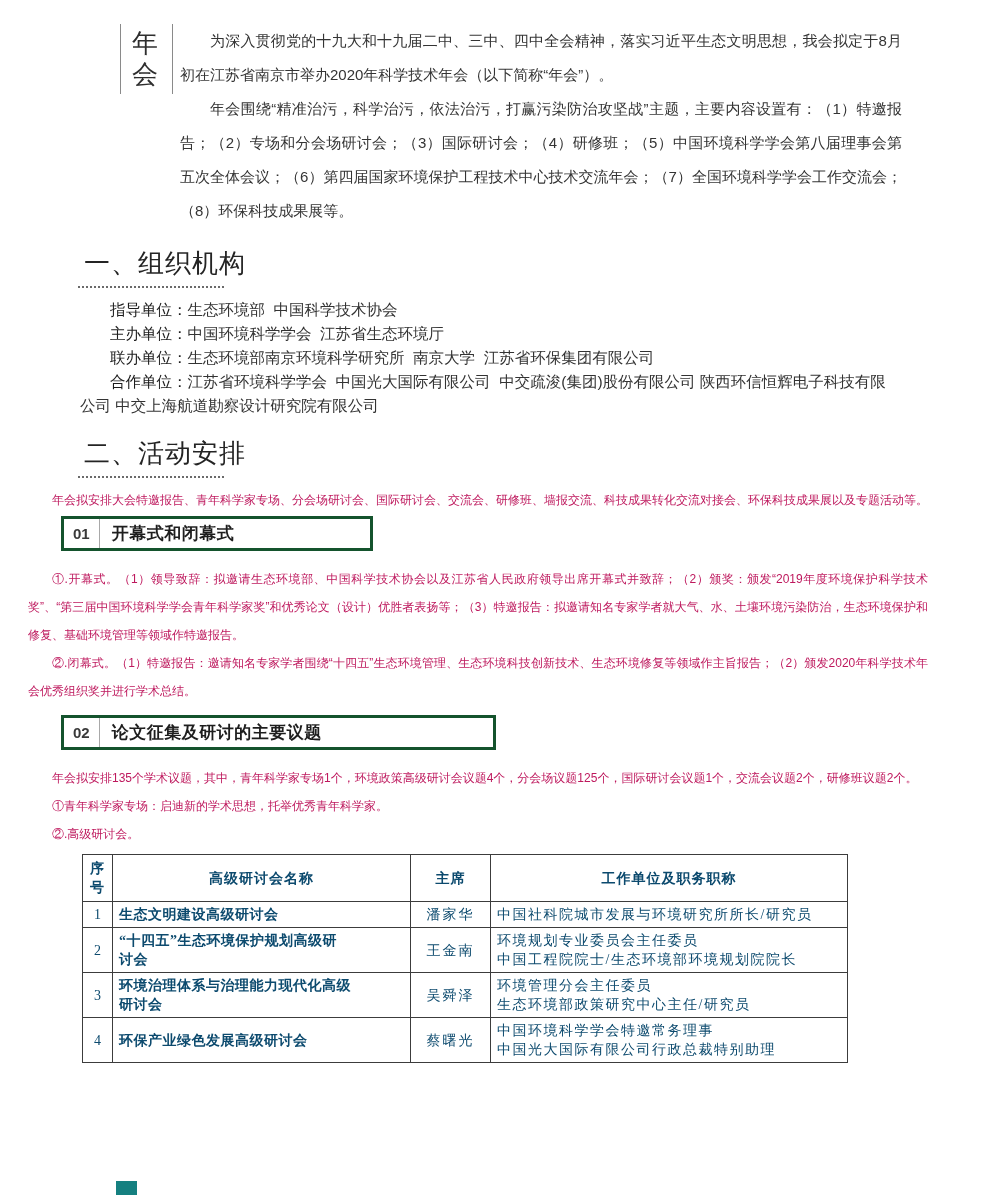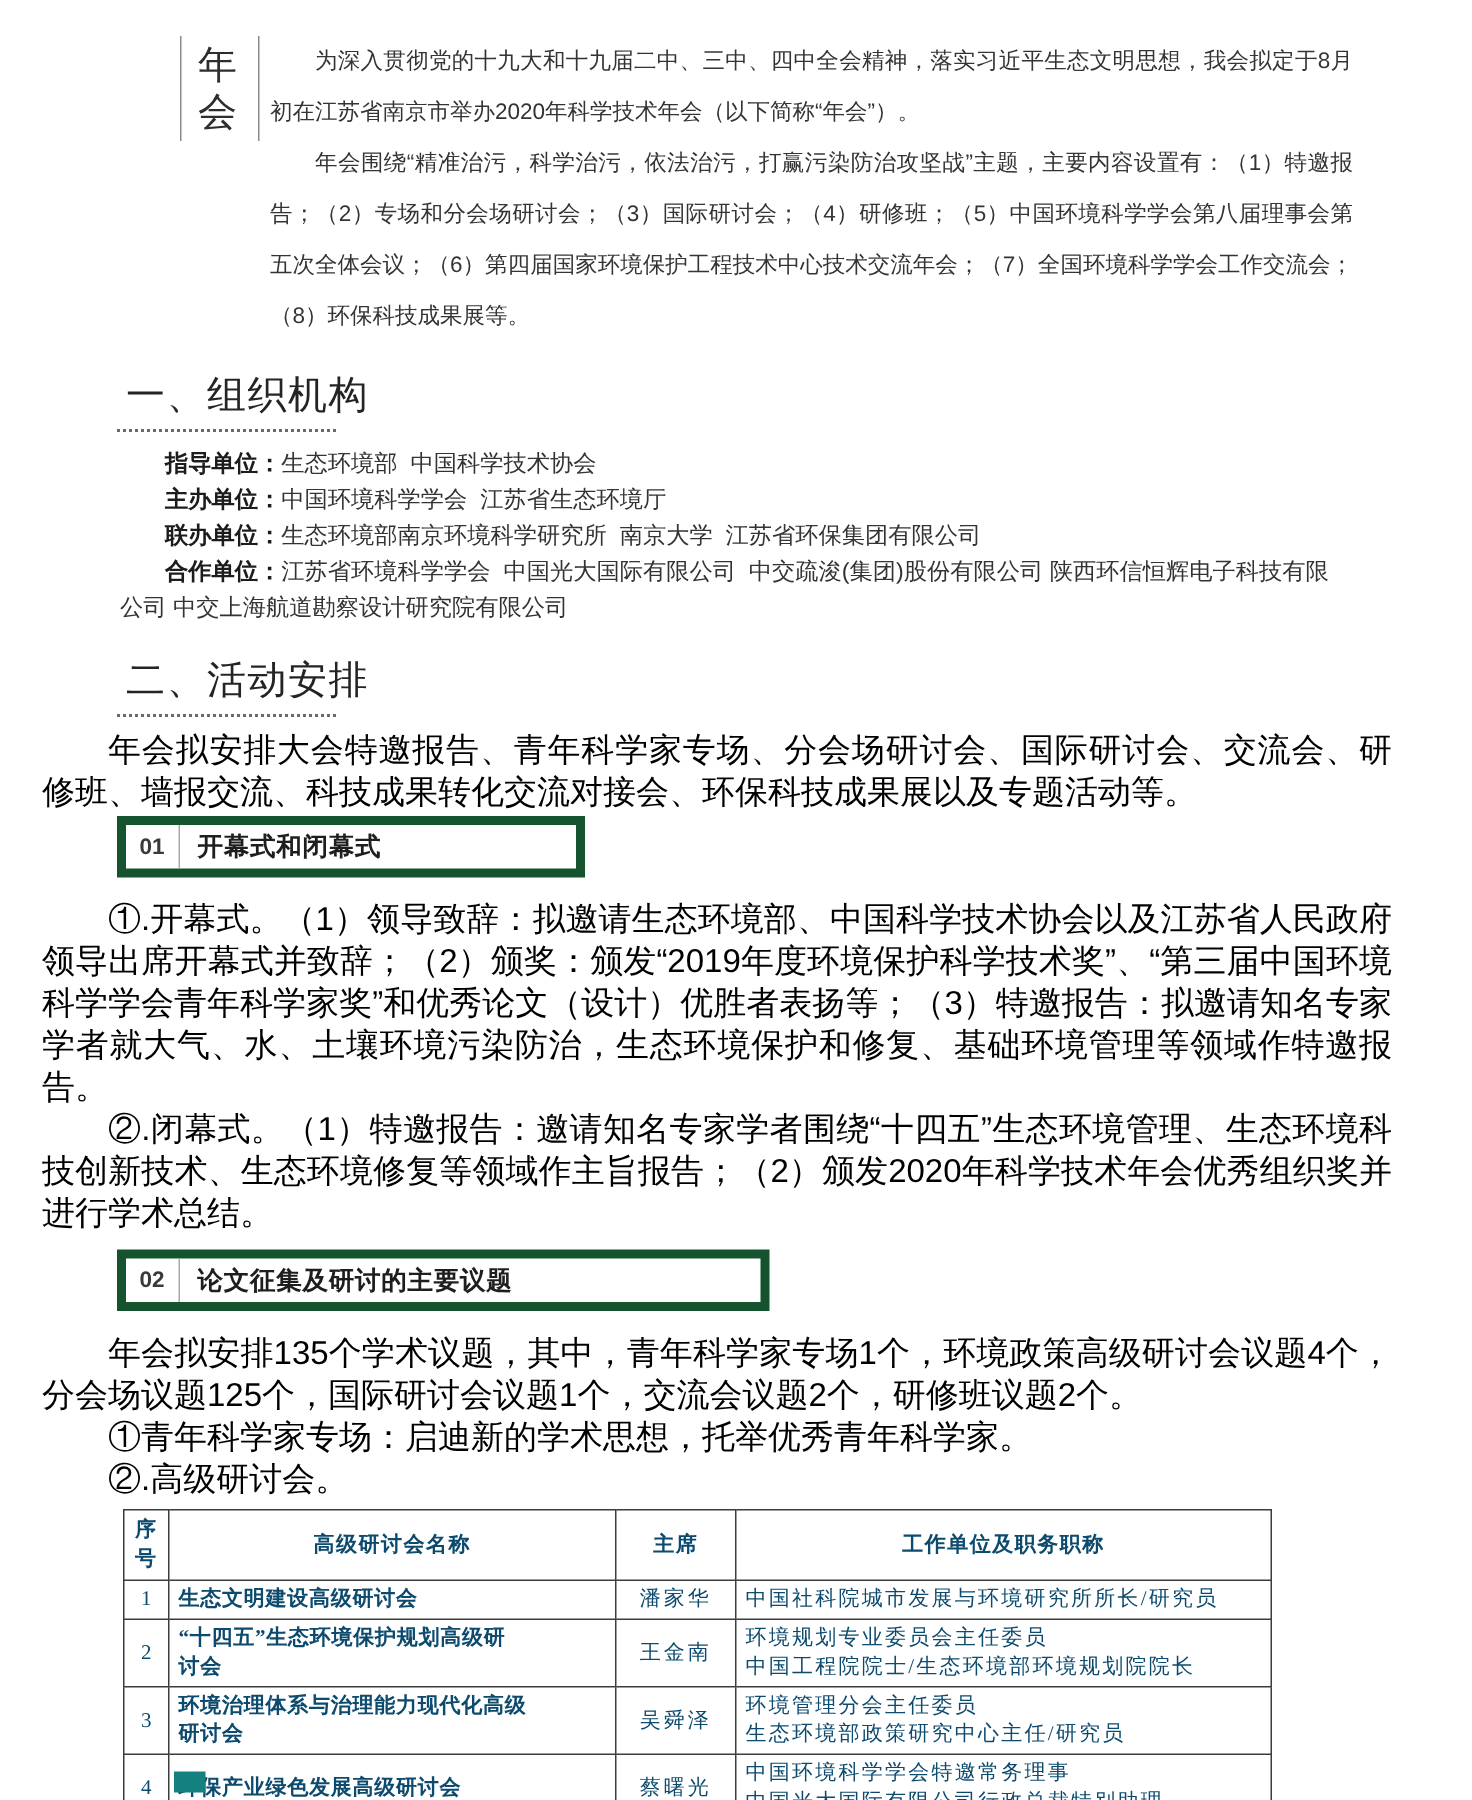--- a/index.html
+++ b/index.html
@@ -30,32 +30,32 @@
     margin:20px 0 0 84px; line-height:30px; letter-spacing:1px;
   }
   .dotted-rule {
     width:146px; height:0; margin:8px 0 0 78px;
     border-bottom:2px dotted #6a6a6a;
   }
 
   
   .org-list { margin:10px 60px 0 80px; font-size:15.5px; line-height:24px; color:#333; }
   .org-line { text-indent:30px; white-space:pre-wrap; }
-  .org-label { font-weight:bold; color:#1c1c1c; }
+  .org-label { font-weight:normal; color:#1c1c1c; }
 
   
   .body-p {
-    margin:0 18px 0 28px; font-size:22px; line-height:28px;
-    text-indent:2em; text-align:justify; color:#000000;
+    margin:0 18px 0 28px; font-size:12px; line-height:28px;
+    text-indent:2em; text-align:justify; color:#be185d;
   }
 
   
   .sub-header {
     display:flex; align-items:stretch; box-sizing:border-box;
-    border:6px solid #14532d; margin-left:78px; background:#fff;
+    border:3px solid #14532d; margin-left:61px; background:#fff;
   }
   .sub-num {
     display:flex; align-items:center; padding:3px 9px;
     border-right:1px solid #a8a8a8; font-size:15px; font-weight:bold; color:#3a3a3a;
   }
   .sub-title {
     display:flex; align-items:center; padding:3px 12px;
     font-size:17px; font-weight:bold; color:#1e1e1e; letter-spacing:0.5px;
   }
 

